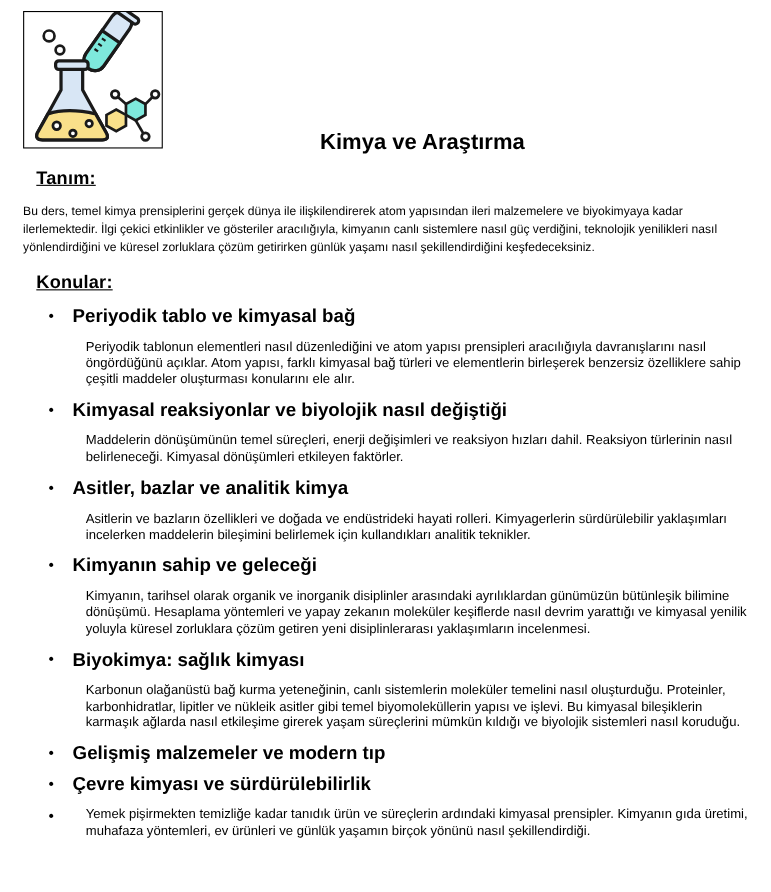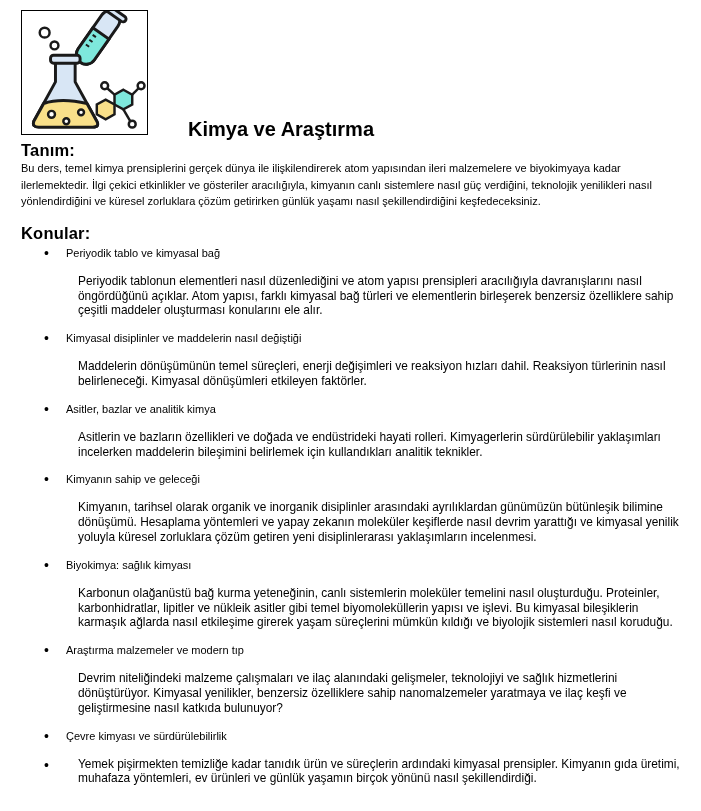--- a/index.html
+++ b/index.html
@@ -7,39 +7,40 @@
       width: 701px; height: 811px; position: relative; overflow: hidden;
       font-family: "Liberation Sans", sans-serif; color: #000;
     }
     .hero-image {
       position: absolute; left: 21px; top: 10px; width: 127px; height: 125px;
       border: 1px solid #000; box-sizing: border-box; background: #fff;
     }
     .hero-image svg { width: 100%; height: 100%; display: block; }
     .title {
       position: absolute; left: 0; width: 580px; top: 118px;
-      text-align: left; font-size: 20px; font-weight: bold; margin: 0;
+      text-align: center; font-size: 20px; font-weight: bold; margin: 0;
       padding-left: 0;
     }
     .title span { display: inline-block; margin-left: 188px; }
     .content { position: absolute; left: 21px; top: 141px; width: 670px; }
     .section-heading {
-      font-size: 16.5px; font-weight: bold; margin: 0; line-height: 19px;
+      font-size: 16.5px; font-weight: bold; margin: 12px; line-height: 19px;
       letter-spacing: 0.2px;
+      text-decoration: underline;
     }
     .intro {
       font-size: 11px; line-height: 16.6px; margin: 0 0 14px 0; width: 665px;
     }
     .topics { list-style: none; margin: 2px 0 0 0; padding: 0; }
     .topic { position: relative; padding-left: 45px; margin-bottom: 11px; }
     .bullet {
       position: absolute; left: 23px; top: 0; font-size: 14px; line-height: 17px;
     }
     .topic-title {
-      font-size: 11px; font-weight: normal; line-height: 17px; margin: 0;
+      font-size: 17px; font-weight: bold; line-height: 17px; margin: 0;
     }
     .topic-desc {
       font-size: 11.9px; line-height: 14.8px; margin: 12px; width: 610px;
     }
   </style>
 </head>
 <body>
 
 <div class="hero-image">
   <svg viewBox="0 0 127 125">
@@ -82,42 +83,41 @@
 
   <h2 class="section-heading">Konular:</h2>
   <ul class="topics">
     <li class="topic">
       <span class="bullet">•</span>
       <p class="topic-title">Periyodik tablo ve kimyasal bağ</p>
       <p class="topic-desc">Periyodik tablonun elementleri nasıl düzenlediğini ve atom yapısı prensipleri aracılığıyla davranışlarını nasıl öngördüğünü açıklar. Atom yapısı, farklı kimyasal bağ türleri ve elementlerin birleşerek benzersiz özelliklere sahip çeşitli maddeler oluşturması konularını ele alır.</p>
     </li>
     <li class="topic">
       <span class="bullet">•</span>
-      <p class="topic-title">Kimyasal disiplinler ve maddelerin nasıl değiştiği</p>
+      <p class="topic-title">Kimyasal reaksiyonlar ve biyolojik nasıl değiştiği</p>
       <p class="topic-desc">Maddelerin dönüşümünün temel süreçleri, enerji değişimleri ve reaksiyon hızları dahil. Reaksiyon türlerinin nasıl belirleneceği. Kimyasal dönüşümleri etkileyen faktörler.</p>
     </li>
     <li class="topic">
       <span class="bullet">•</span>
       <p class="topic-title">Asitler, bazlar ve analitik kimya</p>
       <p class="topic-desc">Asitlerin ve bazların özellikleri ve doğada ve endüstrideki hayati rolleri. Kimyagerlerin sürdürülebilir yaklaşımları incelerken maddelerin bileşimini belirlemek için kullandıkları analitik teknikler.</p>
     </li>
     <li class="topic">
       <span class="bullet">•</span>
       <p class="topic-title">Kimyanın sahip ve geleceği</p>
       <p class="topic-desc">Kimyanın, tarihsel olarak organik ve inorganik disiplinler arasındaki ayrılıklardan günümüzün bütünleşik bilimine dönüşümü. Hesaplama yöntemleri ve yapay zekanın moleküler keşiflerde nasıl devrim yarattığı ve kimyasal yenilik yoluyla küresel zorluklara çözüm getiren yeni disiplinlerarası yaklaşımların incelenmesi.</p>
     </li>
     <li class="topic">
       <span class="bullet">•</span>
       <p class="topic-title">Biyokimya: sağlık kimyası</p>
       <p class="topic-desc">Karbonun olağanüstü bağ kurma yeteneğinin, canlı sistemlerin moleküler temelini nasıl oluşturduğu. Proteinler, karbonhidratlar, lipitler ve nükleik asitler gibi temel biyomoleküllerin yapısı ve işlevi. Bu kimyasal bileşiklerin karmaşık ağlarda nasıl etkileşime girerek yaşam süreçlerini mümkün kıldığı ve biyolojik sistemleri nasıl koruduğu.</p>
     </li>
     <li class="topic">
       <span class="bullet">•</span>
-      <p class="topic-title">Araştırma malzemeler ve modern tıp</p>
-      <p class="topic-desc">Devrim niteliğindeki malzeme çalışmaları ve ilaç alanındaki gelişmeler, teknolojiyi ve sağlık hizmetlerini dönüştürüyor. Kimyasal yenilikler, benzersiz özelliklere sahip nanomalzemeler yaratmaya ve ilaç keşfi ve geliştirmesine nasıl katkıda bulunuyor?</p>
+      <p class="topic-title">Gelişmiş malzemeler ve modern tıp</p>
     </li>
     <li class="topic">
       <span class="bullet">•</span>
       <p class="topic-title">Çevre kimyası ve sürdürülebilirlik</p>
     </li>
     <li class="topic">
       <span class="bullet">•</span>
       <p class="topic-desc">Yemek pişirmekten temizliğe kadar tanıdık ürün ve süreçlerin ardındaki kimyasal prensipler. Kimyanın gıda üretimi, muhafaza yöntemleri, ev ürünleri ve günlük yaşamın birçok yönünü nasıl şekillendirdiği.</p>
     </li>
   </ul>

